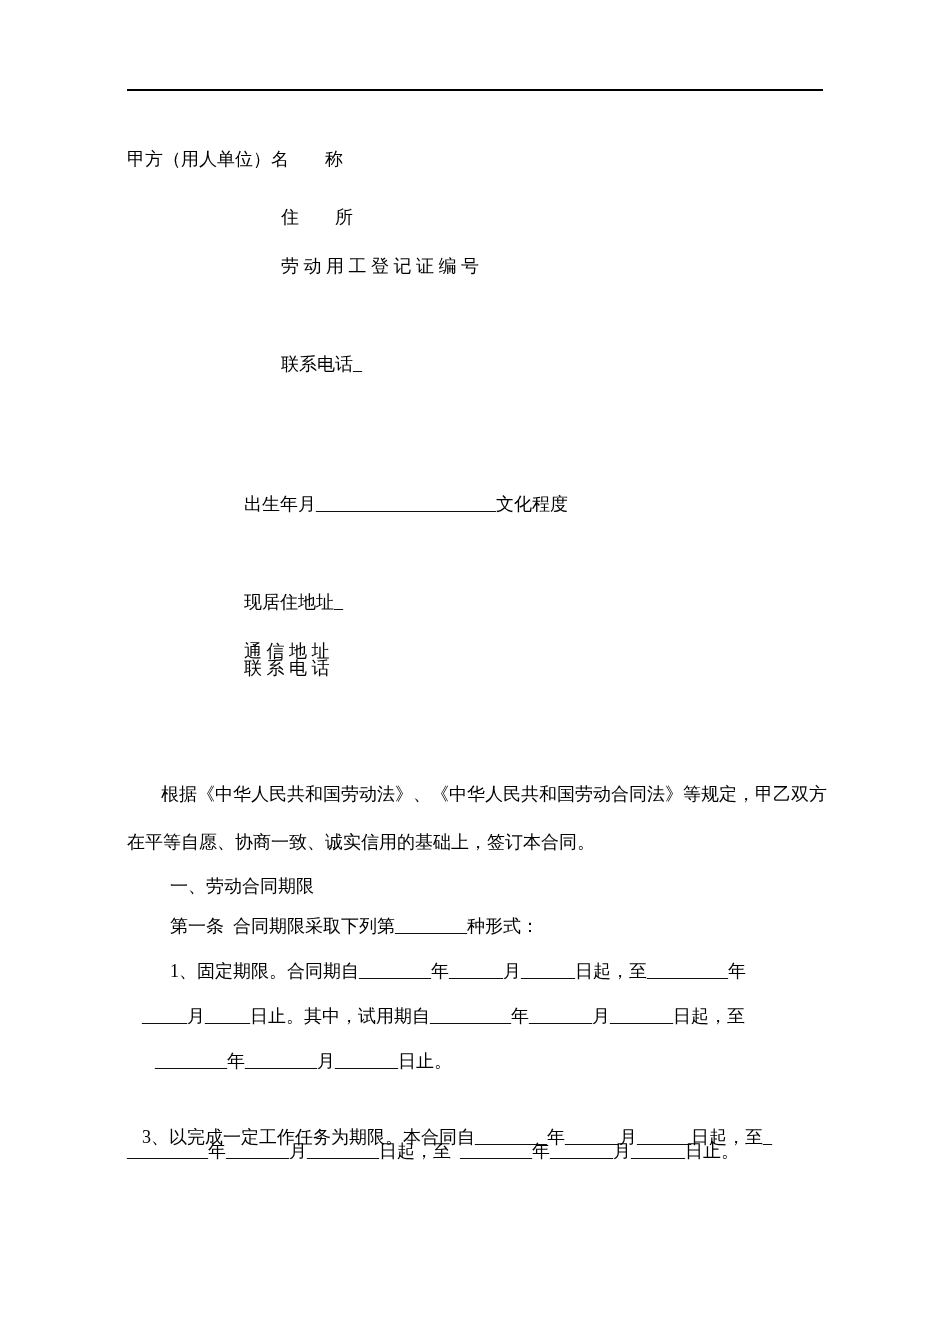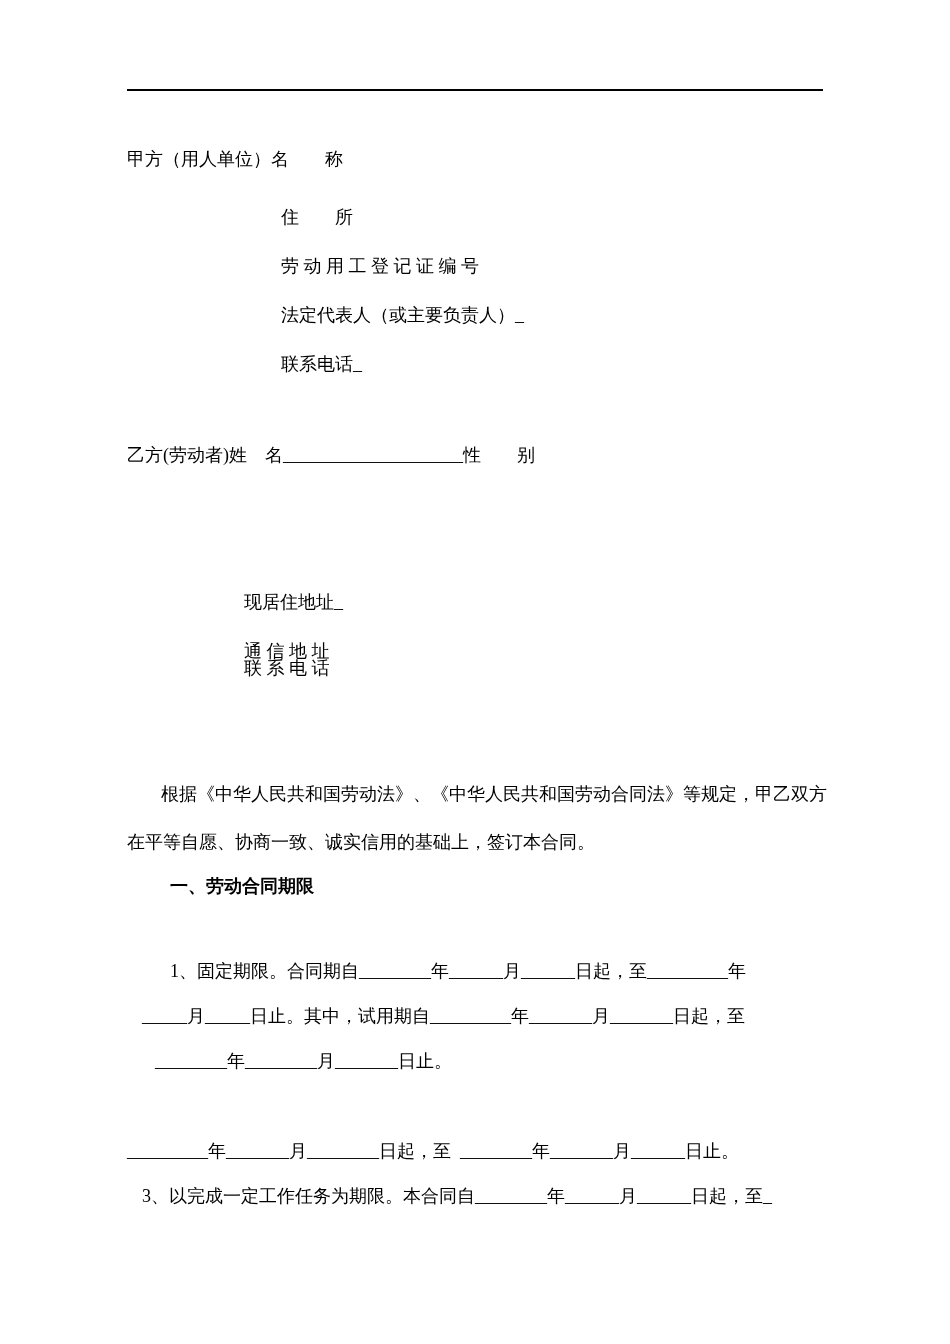--- a/index.html
+++ b/index.html
@@ -24,47 +24,47 @@
     width: 696px;
     height: 2px;
     background: #000000;
   }
   .ln {
     position: absolute;
     white-space: pre;
     line-height: 24px;
   }
   .bold {
-    font-weight: bold;
+    font-weight: normal;
   }
 </style>
 </head>
 <body>
 
 <div class="page">
 
   <div class="rule"></div>
 
   <div class="ln" style="left:127px; top:147px">甲方（用人单位）名　　称</div>
   <div class="ln" style="left:281px; top:205px">住　　所</div>
   <div class="ln" style="left:281px; top:254px">劳 动 用 工 登 记 证 编 号</div>
-  <div class="ln" style="left:281px; top:303px">法定代表人（或主要负责人）_</div>
   <div class="ln" style="left:281px; top:352px">联系电话_</div>
 
-  <div class="ln" style="left:127px; top:443px">乙方(劳动者)姓　名____________________性　　别</div>
+  <div class="ln" style="left:244px; top:492px">出生年月____________________文化程度</div>
   <div class="ln" style="left:244px; top:590px">现居住地址_</div>
   <div class="ln" style="left:244px; top:639px">通 信 地 址</div>
   <div class="ln" style="left:244px; top:656px">联 系 电 话</div>
 
   <div class="ln" style="left:127px; top:830px">在平等自愿、协商一致、诚实信用的基础上，签订本合同。</div>
   <div class="ln" style="left:161px; top:782px">根据《中华人民共和国劳动法》、《中华人民共和国劳动合同法》等规定，甲乙双方</div>
 
   <div class="ln bold" style="left:170px; top:874px">一、劳动合同期限</div>
+  <div class="ln" style="left:170px; top:914px">第一条  合同期限采取下列第________种形式：</div>
 
   <div class="ln" style="left:170px; top:959px">1、固定期限。合同期自________年______月______日起，至_________年</div>
   <div class="ln" style="left:142px; top:1004px">_____月_____日止。其中，试用期自_________年_______月_______日起，至</div>
   <div class="ln" style="left:155px; top:1049px">________年________月_______日止。</div>
 
   <div class="ln" style="left:127px; top:1139px">_________年_______月________日起，至  ________年_______月______日止。</div>
 
-  <div class="ln" style="left:142px; top:1184px">3、以完成一定工作任务为期限。本合同自________年______月______日起，至_</div>
+  <div class="ln" style="left:142px; top:1125px">3、以完成一定工作任务为期限。本合同自________年______月______日起，至_</div>
 
 </div>
 
 </body></html>

